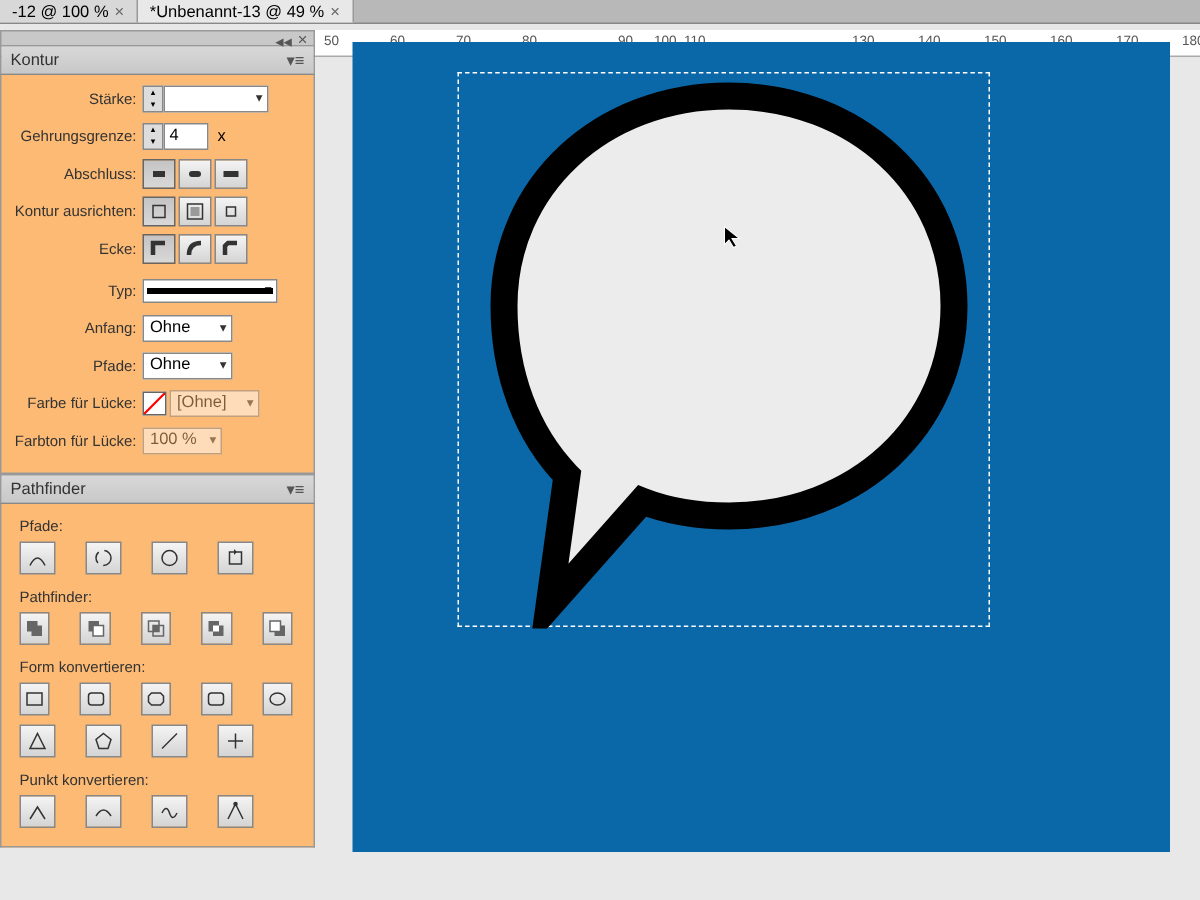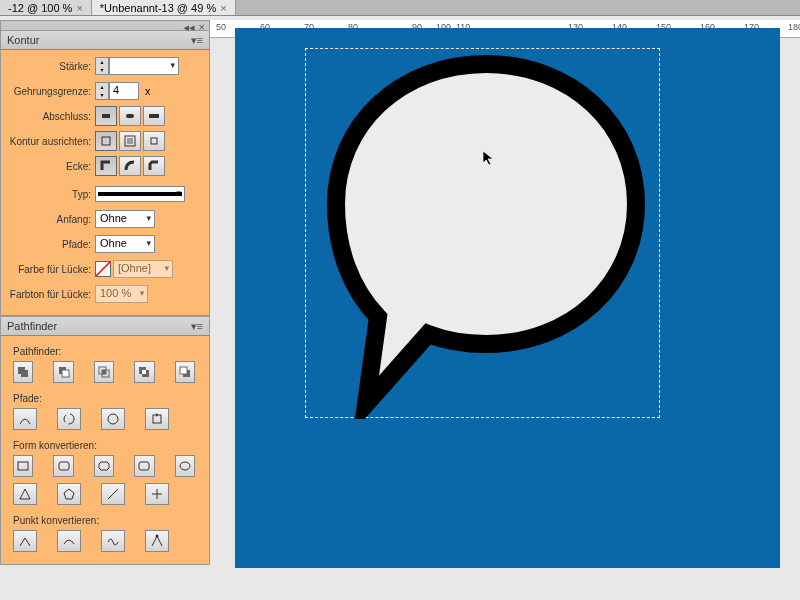--- a/index.html
+++ b/index.html
@@ -206,20 +206,47 @@
     </div>
   </div>
 
   <div class="pnl-header">
     <span class="title">Pathfinder</span>
     <span class="ctl">▾≡</span>
   </div>
   <div class="pnl-body">
 
     <div class="pf-section">
+      <div class="pf-label">Pfade:</div>
+      <div class="pf-icons">
+        <span class="icon-btn">
+            <svg class="shape">
+              <path d="M2 12 Q7 2 12 12" stroke="#333" fill="none"></path>
+            </svg>
+          </span>
+        <span class="icon-btn">
+            <svg class="shape">
+              <circle cx="7" cy="7" r="5" stroke="#333" fill="none" stroke-dasharray="8 4"></circle>
+            </svg>
+          </span>
+        <span class="icon-btn">
+            <svg class="shape">
+              <circle cx="7" cy="7" r="5" stroke="#333" fill="none"></circle>
+            </svg>
+          </span>
+        <span class="icon-btn">
+            <svg class="shape">
+              <rect x="3" y="3" width="8" height="8" stroke="#333" fill="none"></rect>
+              <path d="M6 1 L8 3 L6 5" fill="#333"></path>
+            </svg>
+          </span>
+      </div>
+    </div>
+
+    <div class="pf-section">
       <div class="pf-label">Pathfinder:</div>
       <div class="pf-icons">
         <span class="icon-btn">
             <svg class="shape">
               <rect x="2" y="2" width="7" height="7" fill="#666"></rect>
               <rect x="5" y="5" width="7" height="7" fill="#666"></rect>
             </svg>
           </span>
         <span class="icon-btn">
             <svg class="shape">
@@ -238,47 +265,20 @@
             <svg class="shape">
               <rect x="2" y="2" width="7" height="7" fill="#666"></rect>
               <rect x="5" y="5" width="7" height="7" fill="#666"></rect>
               <rect x="5" y="5" width="4" height="4" fill="#fff"></rect>
             </svg>
           </span>
         <span class="icon-btn">
             <svg class="shape">
               <rect x="5" y="5" width="7" height="7" fill="#666"></rect>
               <rect x="2" y="2" width="7" height="7" fill="#fff" stroke="#666"></rect>
-            </svg>
-          </span>
-      </div>
-    </div>
-
-    <div class="pf-section">
-      <div class="pf-label">Pfade:</div>
-      <div class="pf-icons">
-        <span class="icon-btn">
-            <svg class="shape">
-              <path d="M2 12 Q7 2 12 12" stroke="#333" fill="none"></path>
-            </svg>
-          </span>
-        <span class="icon-btn">
-            <svg class="shape">
-              <circle cx="7" cy="7" r="5" stroke="#333" fill="none" stroke-dasharray="8 4"></circle>
-            </svg>
-          </span>
-        <span class="icon-btn">
-            <svg class="shape">
-              <circle cx="7" cy="7" r="5" stroke="#333" fill="none"></circle>
-            </svg>
-          </span>
-        <span class="icon-btn">
-            <svg class="shape">
-              <rect x="3" y="3" width="8" height="8" stroke="#333" fill="none"></rect>
-              <path d="M6 1 L8 3 L6 5" fill="#333"></path>
             </svg>
           </span>
       </div>
     </div>
 
     <div class="pf-section">
       <div class="pf-label">Form konvertieren:</div>
       <div class="pf-icons" style="margin-bottom:6px">
         <span class="icon-btn">
             <svg class="shape">

